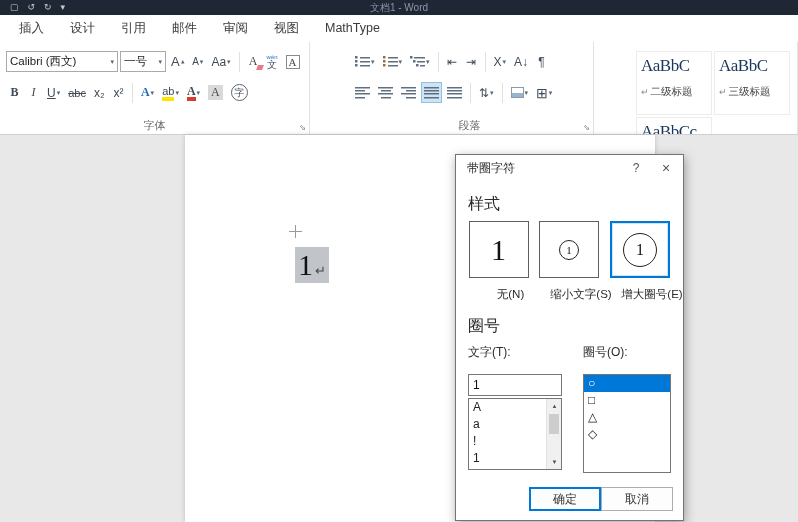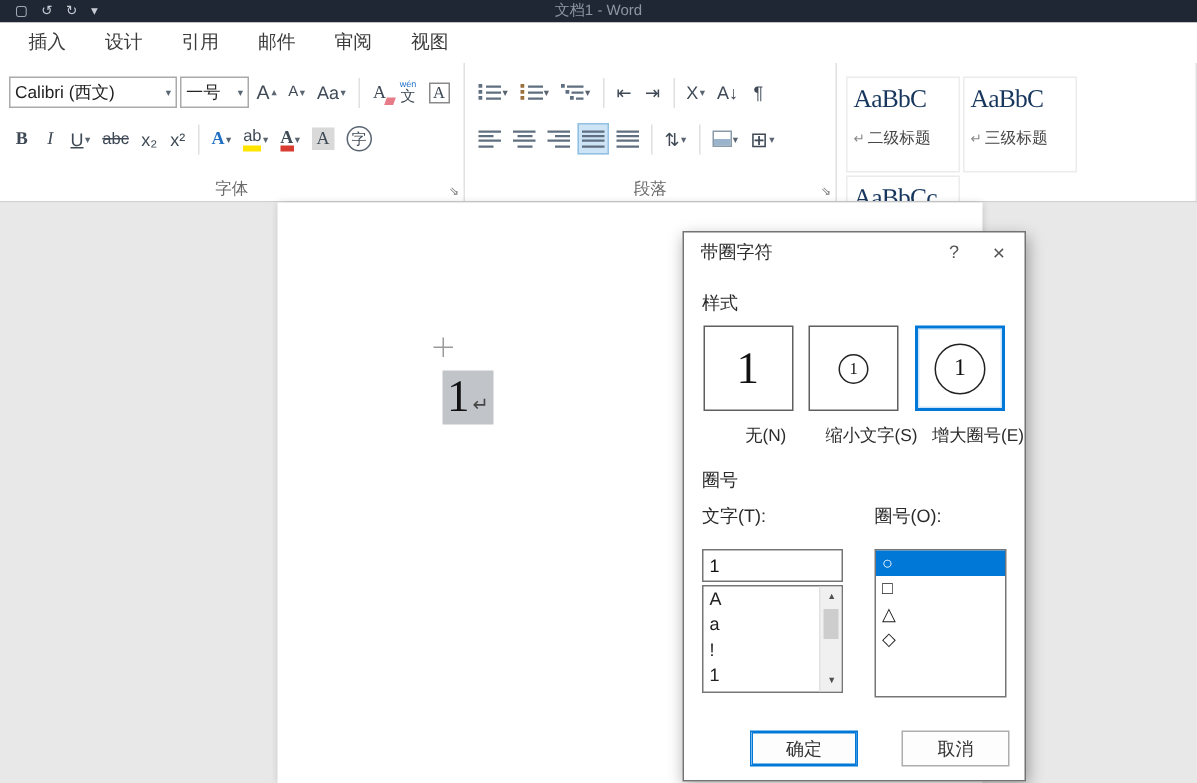--- a/index.html
+++ b/index.html
@@ -10,21 +10,21 @@
   .titlebar{position:absolute;left:0;top:0;width:798px;height:15px;background:#1f2735;display:flex;align-items:center;}
   .qat{display:flex;gap:9px;padding-left:10px;font-size:9px;color:#c7ccd4;line-height:15px;}
   .qat span{cursor:pointer;}
   .win-title{position:absolute;left:50%;transform:translateX(-50%);top:0;font-size:10px;color:#8d95a3;line-height:15px;white-space:nowrap;}
 
   
   .tabrow{position:absolute;top:15px;left:0;width:798px;height:27px;background:#fff;display:flex;align-items:stretch;padding-left:6px;}
   .tab{padding:0 13px;font-size:12.5px;color:#3b3b3b;line-height:27px;cursor:pointer;white-space:nowrap;text-align:center;}
 
   
-  .ribbon{position:absolute;top:42px;left:0;width:798px;height:93px;background:#fff;border-bottom:1px solid #d0d0d0;display:flex;}
+  .ribbon{position:absolute;top:42px;left:0;width:798px;height:93px;background:#fff;border-bottom:1px solid #d0d0d0;display:flex;gap:36px;}
   .group{position:relative;height:100%;border-right:1px solid #e1e1e1;padding:7px 4px 16px 6px;}
   .g-font{width:310px;}
   .g-para{width:248px;}
   .g-styles{flex:1;overflow:hidden;}
   .group-label{position:absolute;bottom:1px;left:0;right:0;text-align:center;font-size:11px;color:#6a6a6a;}
   .launcher{position:absolute;right:3px;bottom:2px;font-size:8px;color:#777;cursor:pointer;}
   .r{display:flex;align-items:center;gap:2px;height:25px;margin-bottom:6px;}
   .btn{min-width:17px;height:21px;display:inline-flex;align-items:center;justify-content:center;font-size:12px;color:#3f4a56;padding:0 2px;cursor:pointer;border:1px solid transparent;}
   .btn.active{background:#cde4f7;border:1px solid #92c0e0;}
   .caret{font-size:7px;color:#5a6572;margin-left:1px;}
@@ -108,21 +108,21 @@
   .sel-text{font-family:"Liberation Serif",serif;font-size:30px;color:#111;line-height:36px;}
   .para-mark{font-size:13px;color:#444;margin-left:2px;}
 
   
   .dialog{position:absolute;left:455px;top:154px;width:229px;height:367px;background:#fff;border:1px solid #737373;box-shadow:1px 3px 10px rgba(0,0,0,0.35);z-index:10;}
   .dlg-title{height:27px;display:flex;align-items:center;}
   .dlg-title .t{flex:1;padding-left:11px;font-size:12px;color:#2b2b2b;}
   .dlg-help,.dlg-close{width:30px;text-align:center;font-size:12px;color:#555;cursor:pointer;line-height:27px;}
   .dlg-close{font-size:14px;margin-right:2px;}
   .dlg-body{padding:8px 12px 0;}
-  .sec-label{font-size:12px;color:#2b2b2b;margin:4px 0 6px;}
+  .sec-label{font-size:16px;color:#2b2b2b;margin:4px 0 6px;}
   .opt-row{display:flex;gap:9px;}
   .opt{width:62px;display:flex;flex-direction:column;align-items:center;cursor:pointer;}
   .opt-box{width:60px;height:57px;border:1px solid #5f5f5f;background:#fff;display:flex;align-items:center;justify-content:center;font-family:"Liberation Serif",serif;color:#111;}
   .opt.selected .opt-box{border:2px solid #0078d7;box-shadow:inset 0 0 0 1px #cfe4f7;}
   .g-none{font-size:30px;}
   .ring-s{width:20px;height:20px;border:1px solid #222;border-radius:50%;display:flex;align-items:center;justify-content:center;font-size:11px;}
   .ring-l{width:34px;height:34px;border:1px solid #222;border-radius:50%;display:flex;align-items:center;justify-content:center;font-size:16px;}
   .opt-label{font-size:11.5px;color:#2b2b2b;margin-top:9px;white-space:nowrap;margin-left:24px;}
   .fields{display:flex;gap:21px;margin-top:7px;}
   .fld{display:flex;flex-direction:column;}
@@ -130,21 +130,21 @@
   .txt-input{width:94px;height:22px;border:1px solid #767676;font-size:12px;padding:1px 4px;font-family:"Liberation Sans",sans-serif;color:#111;outline:none;}
   .listbox{width:94px;height:72px;border:1px solid #767676;margin-top:2px;position:relative;background:#fff;overflow:hidden;}
   .listbox .items{position:absolute;left:0;top:0;right:15px;bottom:0;}
   .li{height:17px;line-height:17px;padding-left:4px;font-size:12px;color:#222;cursor:pointer;}
   .li.selected{background:#0078d7;color:#fff;}
   .sb{position:absolute;right:0;top:0;bottom:0;width:15px;background:#f0f0f0;border-left:1px solid #e2e2e2;}
   .sb .up,.sb .dn{position:absolute;left:0;width:15px;height:14px;font-size:6px;color:#505050;text-align:center;line-height:14px;cursor:pointer;}
   .sb .up{top:0;} .sb .dn{bottom:0;}
   .sb .thumb{position:absolute;left:2px;right:2px;top:15px;height:20px;background:#cdcdcd;cursor:pointer;}
   .circlebox{width:88px;height:99px;border:1px solid #767676;background:#fff;}
-  .dlg-btns{position:absolute;right:10px;bottom:9px;display:flex;gap:29px;}
+  .dlg-btns{position:absolute;right:10px;bottom:9px;display:flex;gap:0;}
   .dlg-btn{width:72px;height:24px;font-size:12px;display:flex;align-items:center;justify-content:center;cursor:pointer;background:#fdfdfd;}
   .dlg-btn.default{border:1px solid #0078d7;box-shadow:inset 0 0 0 1px #0078d7;}
   .dlg-btn.normal{border:1px solid #adadad;text-align:right;}
 </style>
 </head>
 <body>
 
 <div class="titlebar">
   <div class="qat">
     <span>▢</span>
@@ -155,20 +155,21 @@
   <div class="win-title">文档1 - Word</div>
 </div>
 
 <div class="tabrow">
   <div class="tab">插入</div>
   <div class="tab">设计</div>
   <div class="tab">引用</div>
   <div class="tab">邮件</div>
   <div class="tab">审阅</div>
   <div class="tab">视图</div>
+  <div class="tab">MathType</div>
 </div>
 
 <div class="ribbon">
 
   <div class="group g-font">
     <div class="r">
       <div class="combo" style="width:112px">
         <span>Calibri (西文)</span>
         <span class="caret">▾</span>
       </div>

